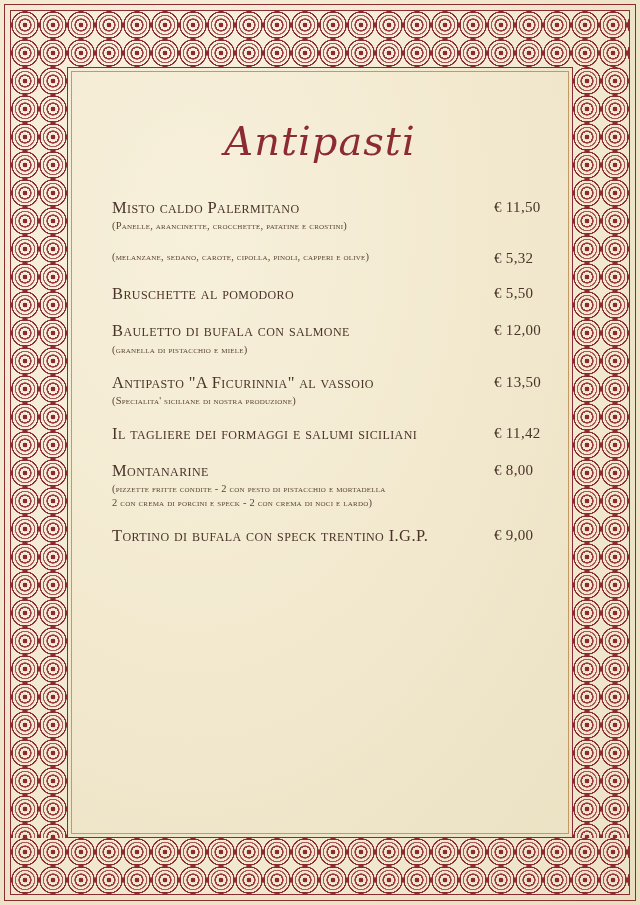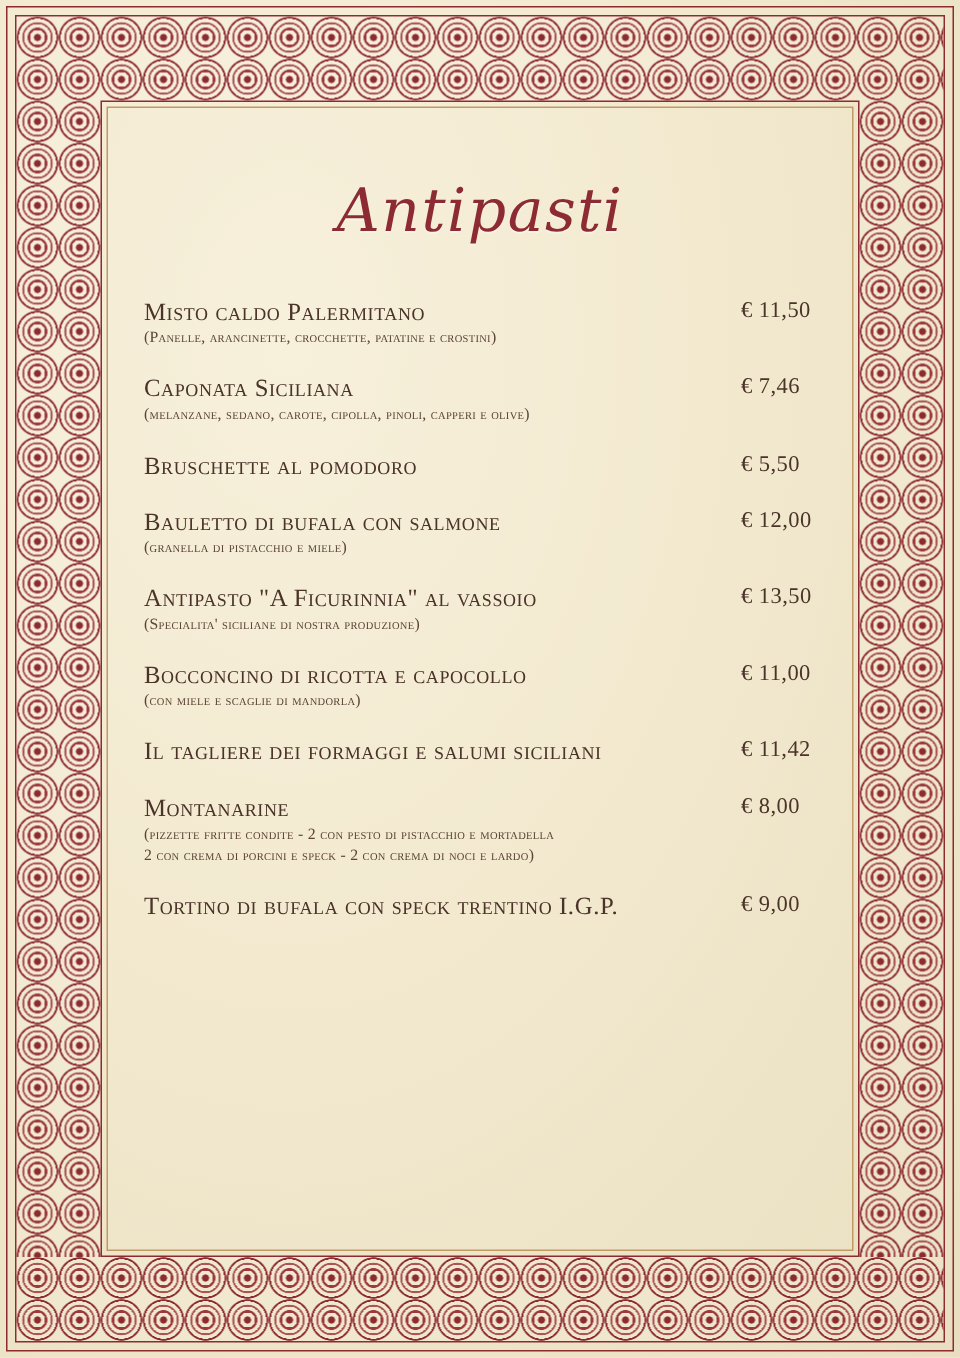--- a/index.html
+++ b/index.html
@@ -104,20 +104,21 @@
 
   .item {
     display: flex;
     align-items: flex-start;
     justify-content: space-between;
     margin-bottom: 17px;
   }
   .item-left {
     flex: 1 1 auto;
     padding-right: 14px;
+    margin-left: 16px;
   }
   .item-name {
     color: #4a3328;
     font-family: "Liberation Serif", serif;
     font-size: 16.5px;
     font-variant: small-caps;
     letter-spacing: 0.4px;
     line-height: 1.22;
   }
   .item-name-2 {
@@ -176,24 +177,23 @@
       <div class="item">
         <div class="item-left">
           <div class="item-name">Misto caldo Palermitano</div>
           <div class="item-desc">(Panelle, arancinette, crocchette, patatine e crostini)</div>
         </div>
         <div class="item-price">€ 11,50</div>
       </div>
 
       <div class="item">
         <div class="item-left">
-          <div class="item-name">Caponata Siciliana</div>
           <div class="item-desc">(melanzane, sedano, carote, cipolla, pinoli, capperi e olive)</div>
         </div>
-        <div class="item-price">€ 7,46</div>
+        <div class="item-price">€ 5,32</div>
       </div>
 
       <div class="item">
         <div class="item-left">
           <div class="item-name">Bruschette al pomodoro</div>
         </div>
         <div class="item-price">€ 5,50</div>
       </div>
 
       <div class="item">
@@ -205,27 +205,20 @@
       </div>
 
       <div class="item">
         <div class="item-left">
           <div class="item-name">Antipasto "A Ficurinnia" al vassoio</div>
           <div class="item-desc">(Specialita' siciliane di nostra produzione)</div>
         </div>
         <div class="item-price">€ 13,50</div>
       </div>
 
-      <div class="item">
-        <div class="item-left">
-          <div class="item-name">Bocconcino di ricotta e capocollo</div>
-          <div class="item-desc">(con miele e scaglie di mandorla)</div>
-        </div>
-        <div class="item-price">€ 11,00</div>
-      </div>
 
       <div class="item">
         <div class="item-left">
           <div class="item-name">Il tagliere dei formaggi e salumi siciliani</div>
         </div>
         <div class="item-price">€ 11,42</div>
       </div>
 
       <div class="item">
         <div class="item-left">

